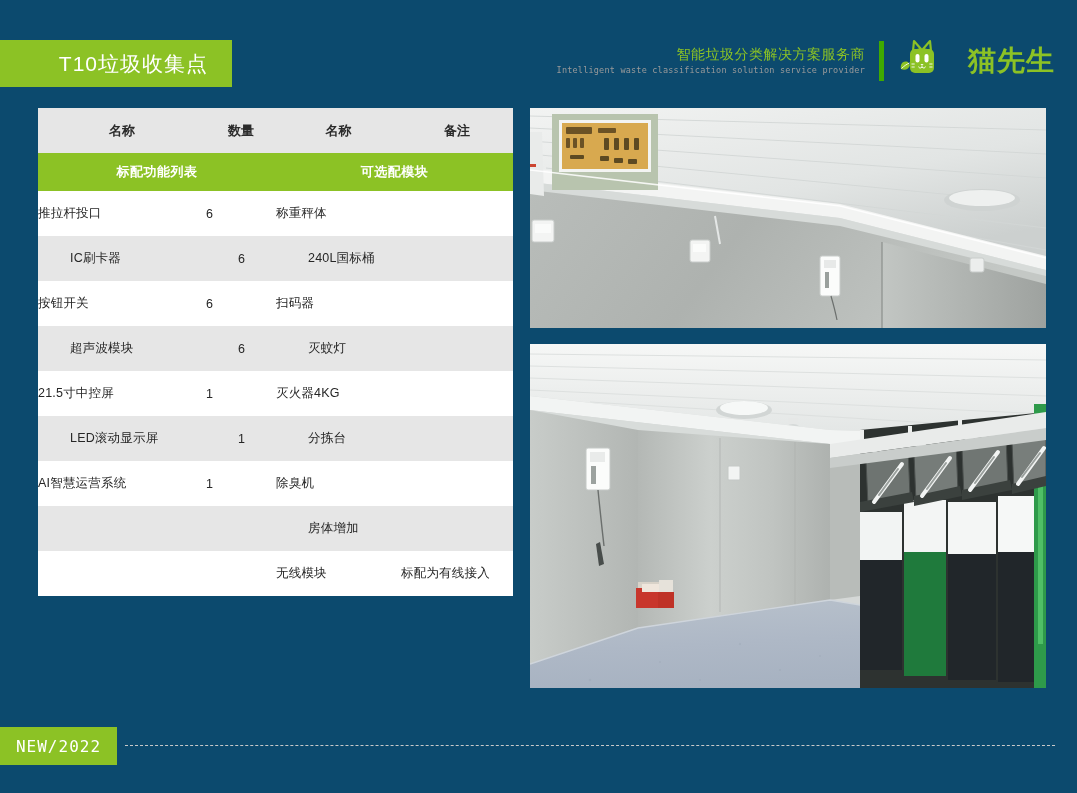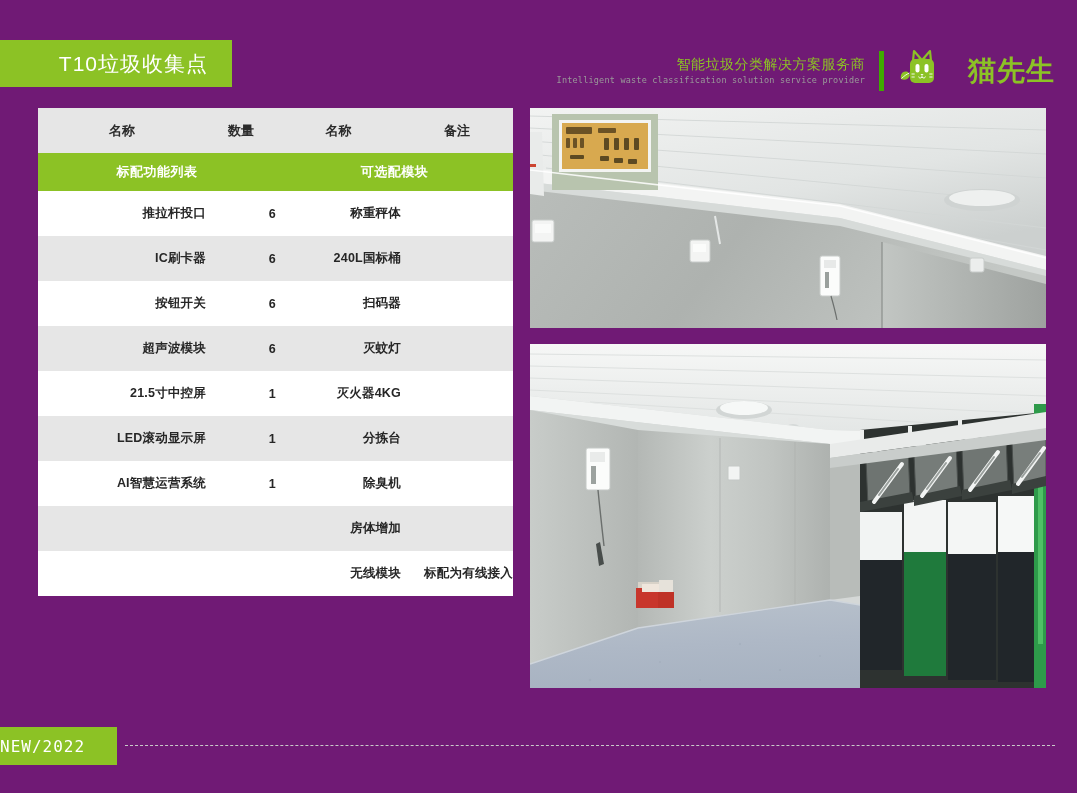--- a/index.html
+++ b/index.html
@@ -2,37 +2,37 @@
 <html><head>
 <meta charset="utf-8">
 <style>
   * { box-sizing: border-box; margin: 0; padding: 0; }
   html, body {
     width: 1077px; height: 793px;
     background: #ffffff;
     font-family: "Liberation Sans", "DejaVu Sans", sans-serif;
     overflow: hidden;
   }
-  .page { position: relative; width: 1077px; height: 793px; background: #701a75; }
+  .page { position: relative; width: 1077px; height: 793px; background: #0c4a6e; }
 
   
   .title-banner {
     position: absolute; left: 0; top: 40px;
     width: 232px; height: 47px;
     background: #8CC225;
     display: flex; align-items: center; justify-content: flex-end;
     padding-right: 24px;
   }
   .title-banner .t {
     color: #ffffff; font-size: 21px; letter-spacing: 1px; font-weight: 400;
     white-space: nowrap;
   }
 
   .brand {
-    position: absolute; right: 22px; top: 48px;
+    position: absolute; right: 22px; top: 38px;
     display: flex; align-items: center; gap: 0px;
   }
   .brand-text { text-align: right; padding-right: 12px; }
   .brand-cn {
     color: #8CC225; font-size: 14px; letter-spacing: 0.5px; line-height: 18px;
     white-space: nowrap;
   }
   .brand-en {
     color: #9a9a9a; font-size: 8.5px; letter-spacing: 0.2px; line-height: 14px;
     white-space: nowrap; font-family: "DejaVu Sans Mono", monospace; margin-left: 36px;
@@ -63,39 +63,39 @@
     background: #8CC225; color: #ffffff;
     font-size: 13px; font-weight: 700; height: 38px;
     text-align: center; letter-spacing: 0.5px;
   }
   .spec-table th.sub {
     background: #E6E6E6; color: #2b2b2b;
     font-size: 13px; font-weight: 700; height: 45px;
     text-align: center;
   }
   .spec-table td {
-    height: 45px; text-align: right;
-    font-size: 12.5px; color: #262626; font-weight: 700;
+    height: 45px; text-align: left;
+    font-size: 12.5px; color: #262626; font-weight: 400;
     letter-spacing: 0.2px;
   }
   .spec-table tr.odd td { background: #ffffff; }
   .spec-table tr.even td { background: #E6E6E6; padding-left: 32px; }
 
   
   .photo { position: absolute; overflow: hidden; background: #cfd2d1; }
   .photo-top { left: 530px; top: 108px; width: 516px; height: 220px; }
   .photo-bottom { left: 530px; top: 344px; width: 516px; height: 344px; }
   .photo svg { display: block; width: 100%; height: 100%; }
 
   
   .footer-badge {
     position: absolute; left: 0; top: 727px;
     width: 117px; height: 38px;
     background: #8CC225;
-    display: flex; align-items: center; 
+    display: flex; align-items: center; justify-content: center;
   }
   .footer-badge .t {
     color: #ffffff; font-size: 16px; letter-spacing: 1px;
     font-family: "DejaVu Sans Mono", monospace;
   }
   .footer-line {
     position: absolute; left: 125px; top: 745px;
     width: 930px; height: 0;
     border-top: 1px dashed #c9c9c9;
   }

